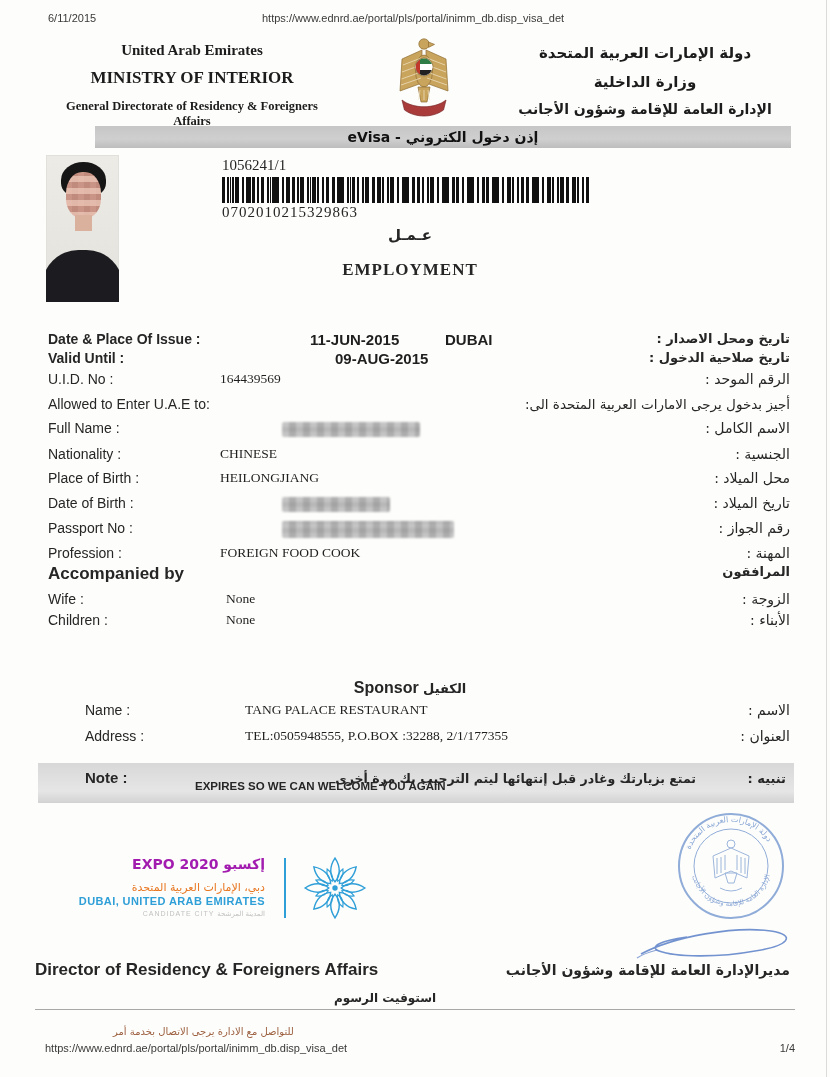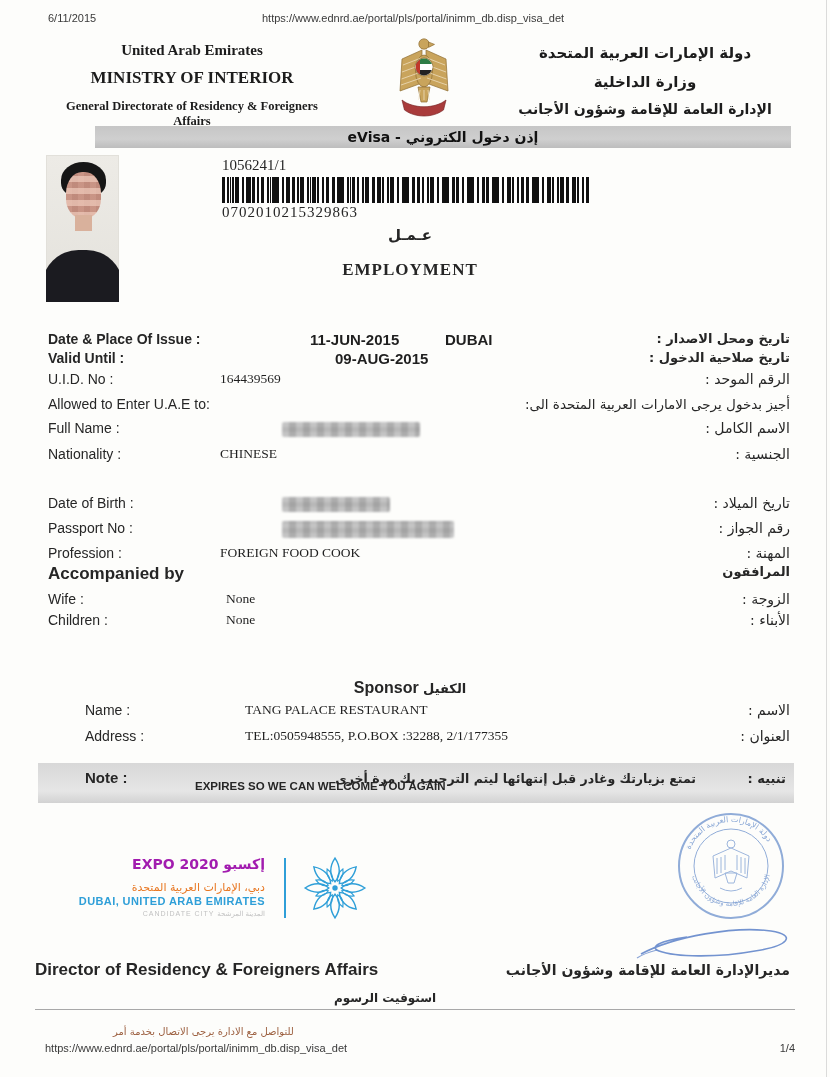--- a/index.html
+++ b/index.html
@@ -142,20 +142,25 @@
   </div>
   <div class="frow" style="top:420px">
     <span class="flabel">Full Name :</span>
     <span class="redact" style="left:282px;top:2px;width:138px;"></span>
     <span class="far ar">الاسم الكامل :</span>
   </div>
   <div class="frow" style="top:446px">
     <span class="flabel">Nationality :</span>
     <span class="fvalue ser">CHINESE</span>
     <span class="far ar">الجنسية :</span>
+  </div>
+  <div class="frow" style="top:470px">
+    <span class="flabel">Place of Birth :</span>
+    <span class="fvalue ser">HEILONGJIANG</span>
+    <span class="far ar">محل الميلاد :</span>
   </div>
   <div class="frow" style="top:495px">
     <span class="flabel">Date of Birth :</span>
     <span class="redact" style="left:282px;top:2px;width:108px;"></span>
     <span class="far ar">تاريخ الميلاد :</span>
   </div>
   <div class="frow" style="top:520px">
     <span class="flabel">Passport No :</span>
     <span class="redact" style="left:282px;top:1px;width:172px;height:17px;"></span>
     <span class="far ar">رقم الجواز :</span>

